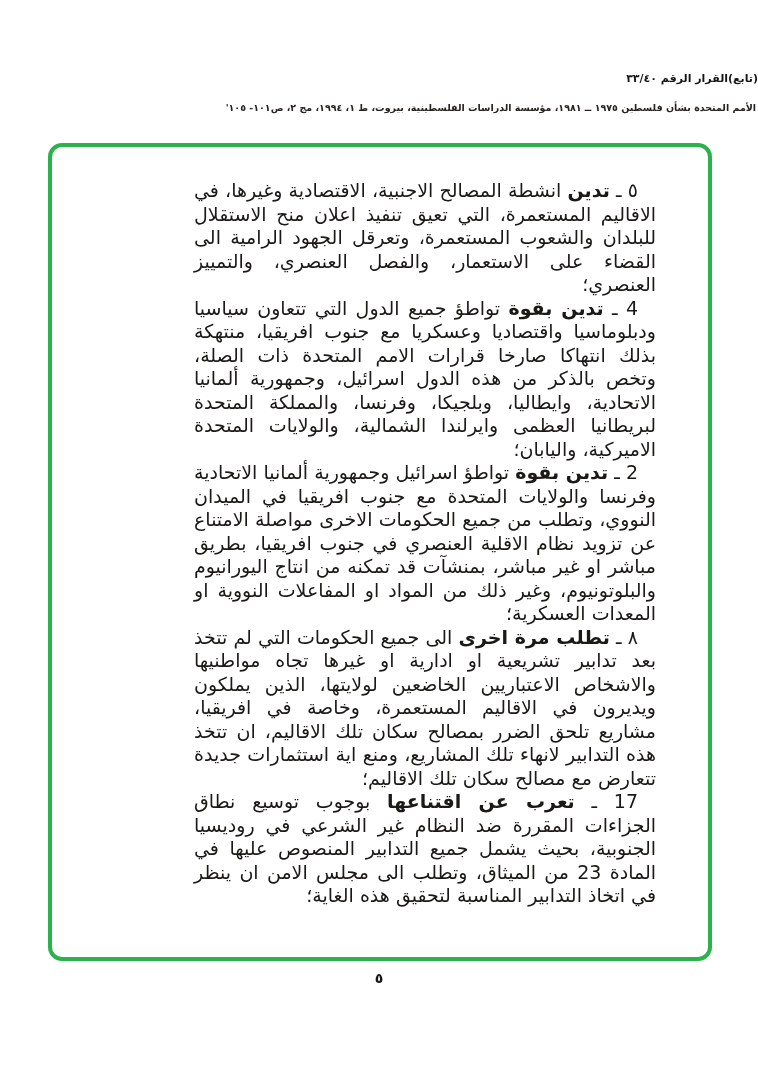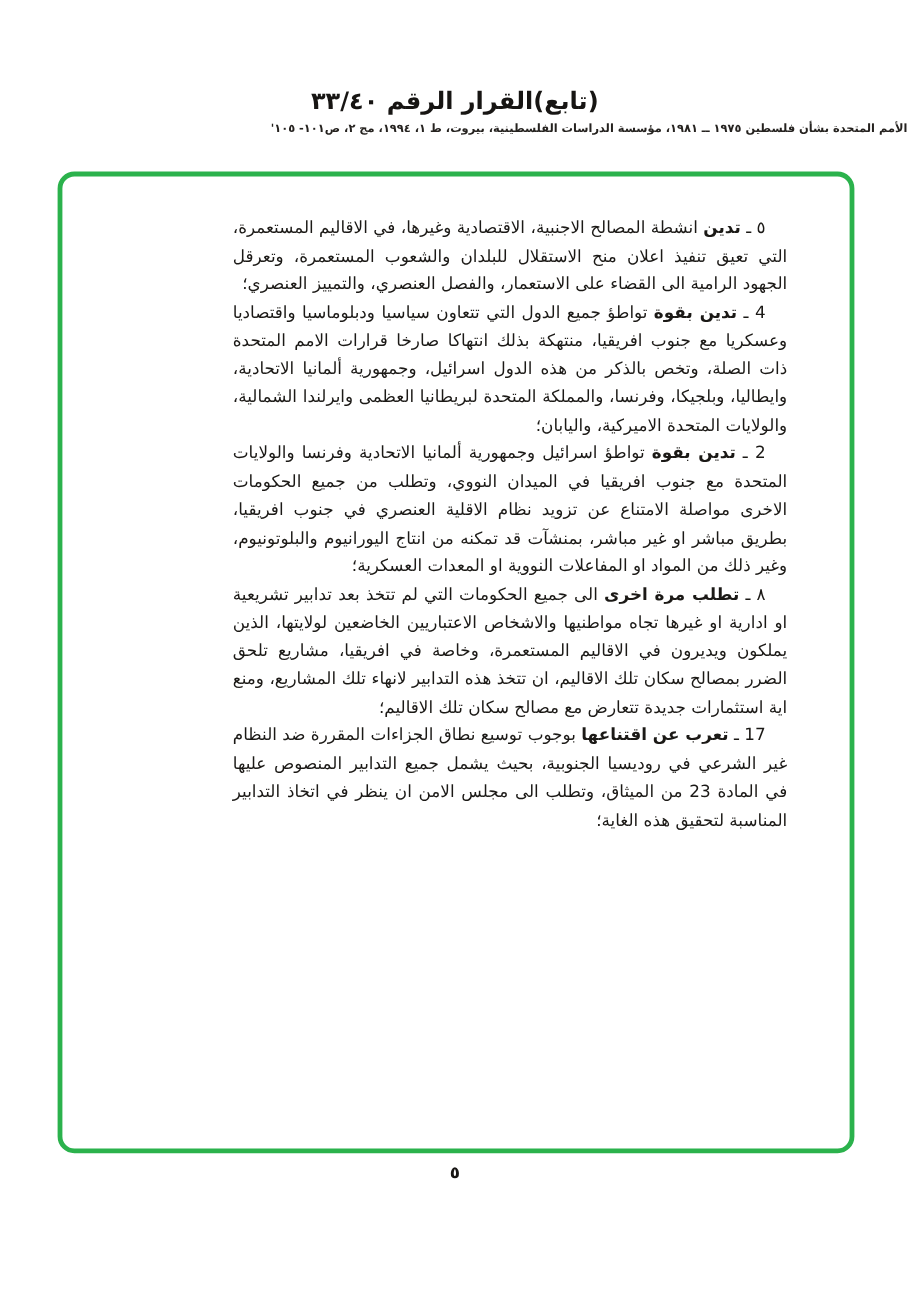--- a/index.html
+++ b/index.html
@@ -7,24 +7,24 @@
     width: 758px; height: 1078px;
     background: #ffffff;
     font-family: "DejaVu Sans", sans-serif;
     color: #171513;
   }
   body { position: relative; overflow: hidden; }
 
   .doc-title {
     position: absolute;
     top: 72px; left: 0; width: 100%;
-    text-align: center;
+    text-align: right;
     direction: rtl;
     font-weight: bold;
-    font-size: 20px;
+    font-size: 11px;
     letter-spacing: 0.2px;
   }
   .doc-subtitle {
     position: absolute;
     top: 102px; left: 16px; width: 100%;
     text-align: right;
     direction: rtl;
     font-weight: bold;
     font-size: 9.5px;
     color: #25221f;
@@ -36,21 +36,21 @@
     width: 664px; height: 818px;
     border: 4px solid var(--accent, #2bb24c);
     border-radius: 14px;
   }
   .content {
     position: absolute;
     top: 32px; right: 52px;
     width: 462px;
     direction: rtl;
     text-align: justify;
-    font-size: 14px;
+    font-size: 19px;
     line-height: 23.5px;
     color: #1b1916;
   }
   .para { text-indent: 18px; }
   .para b { font-weight: bold; }
   .page-number {
     position: absolute;
     top: 970px; left: 0; width: 100%;
     text-align: center;
     font-weight: bold;

